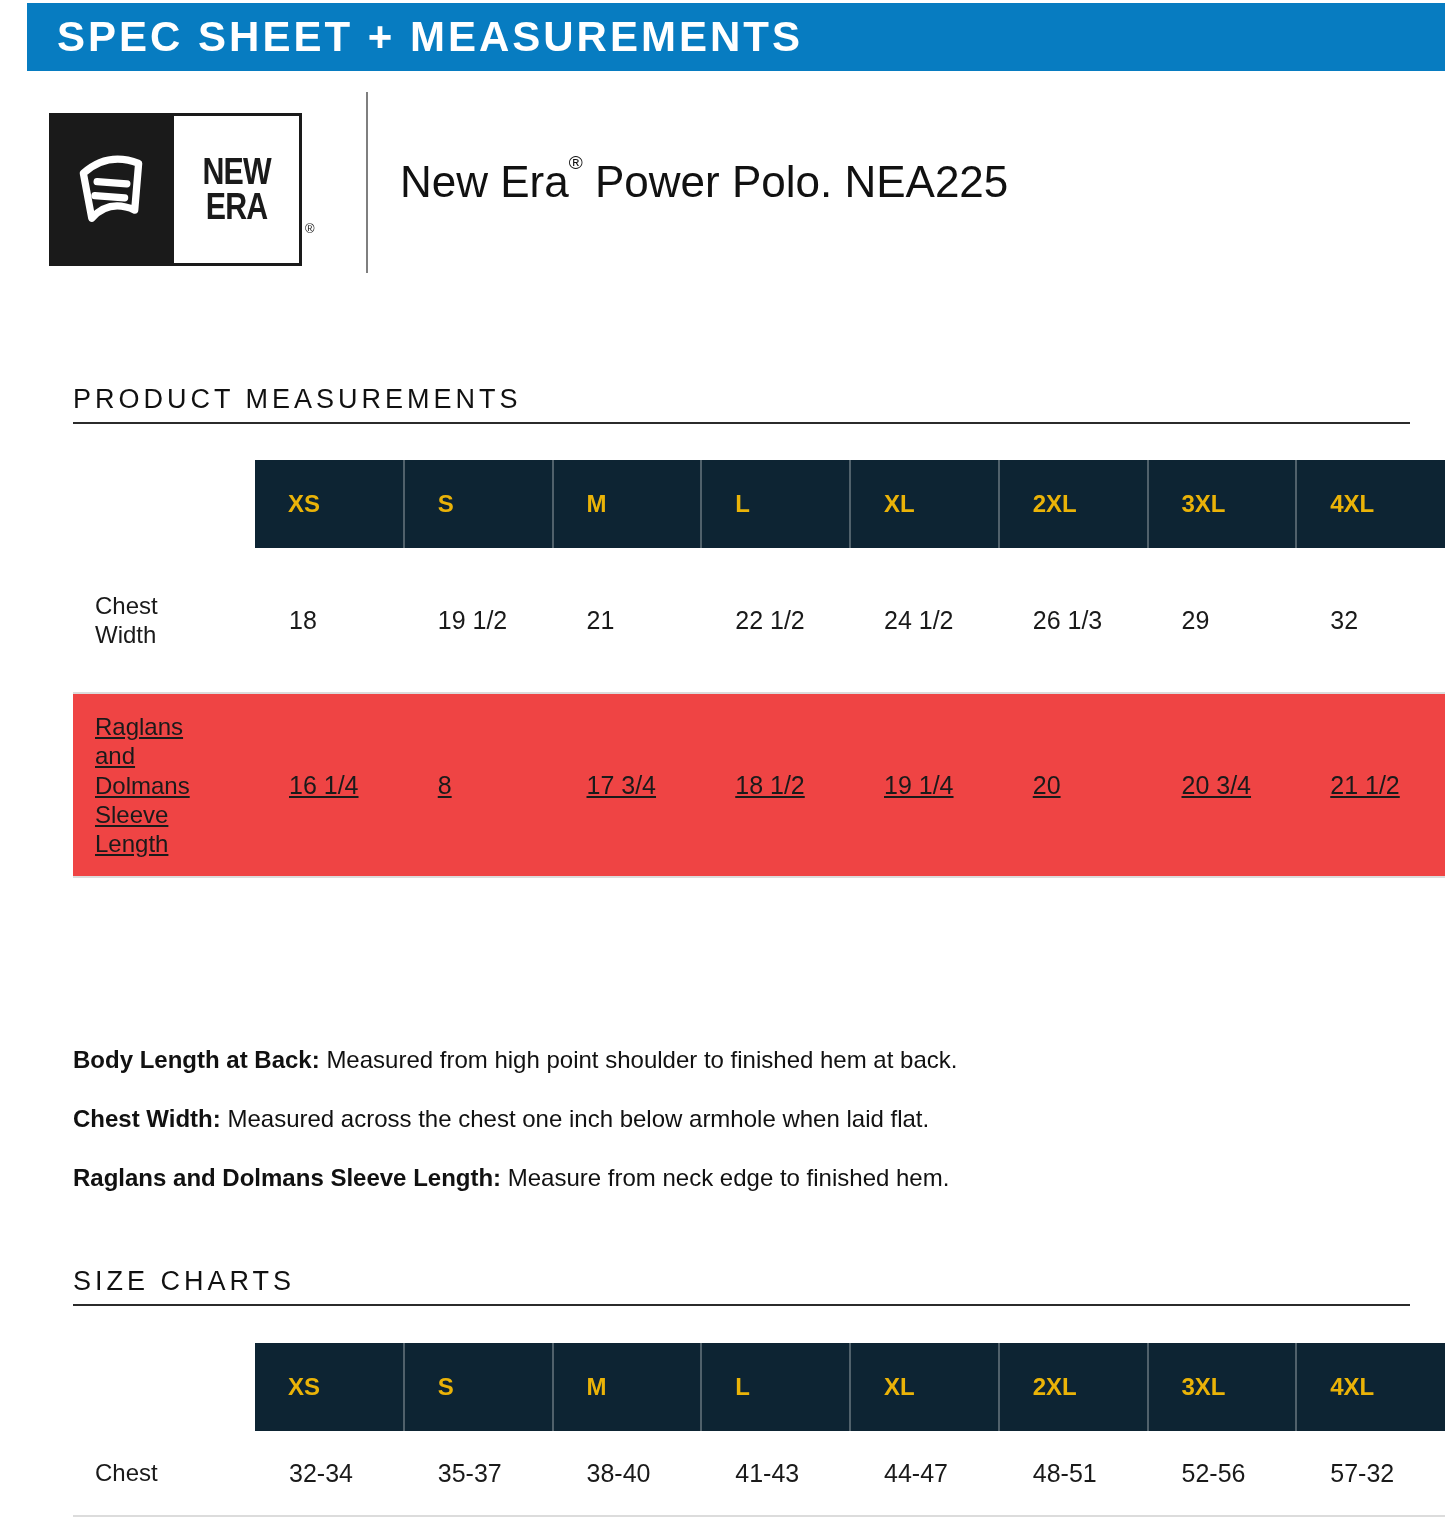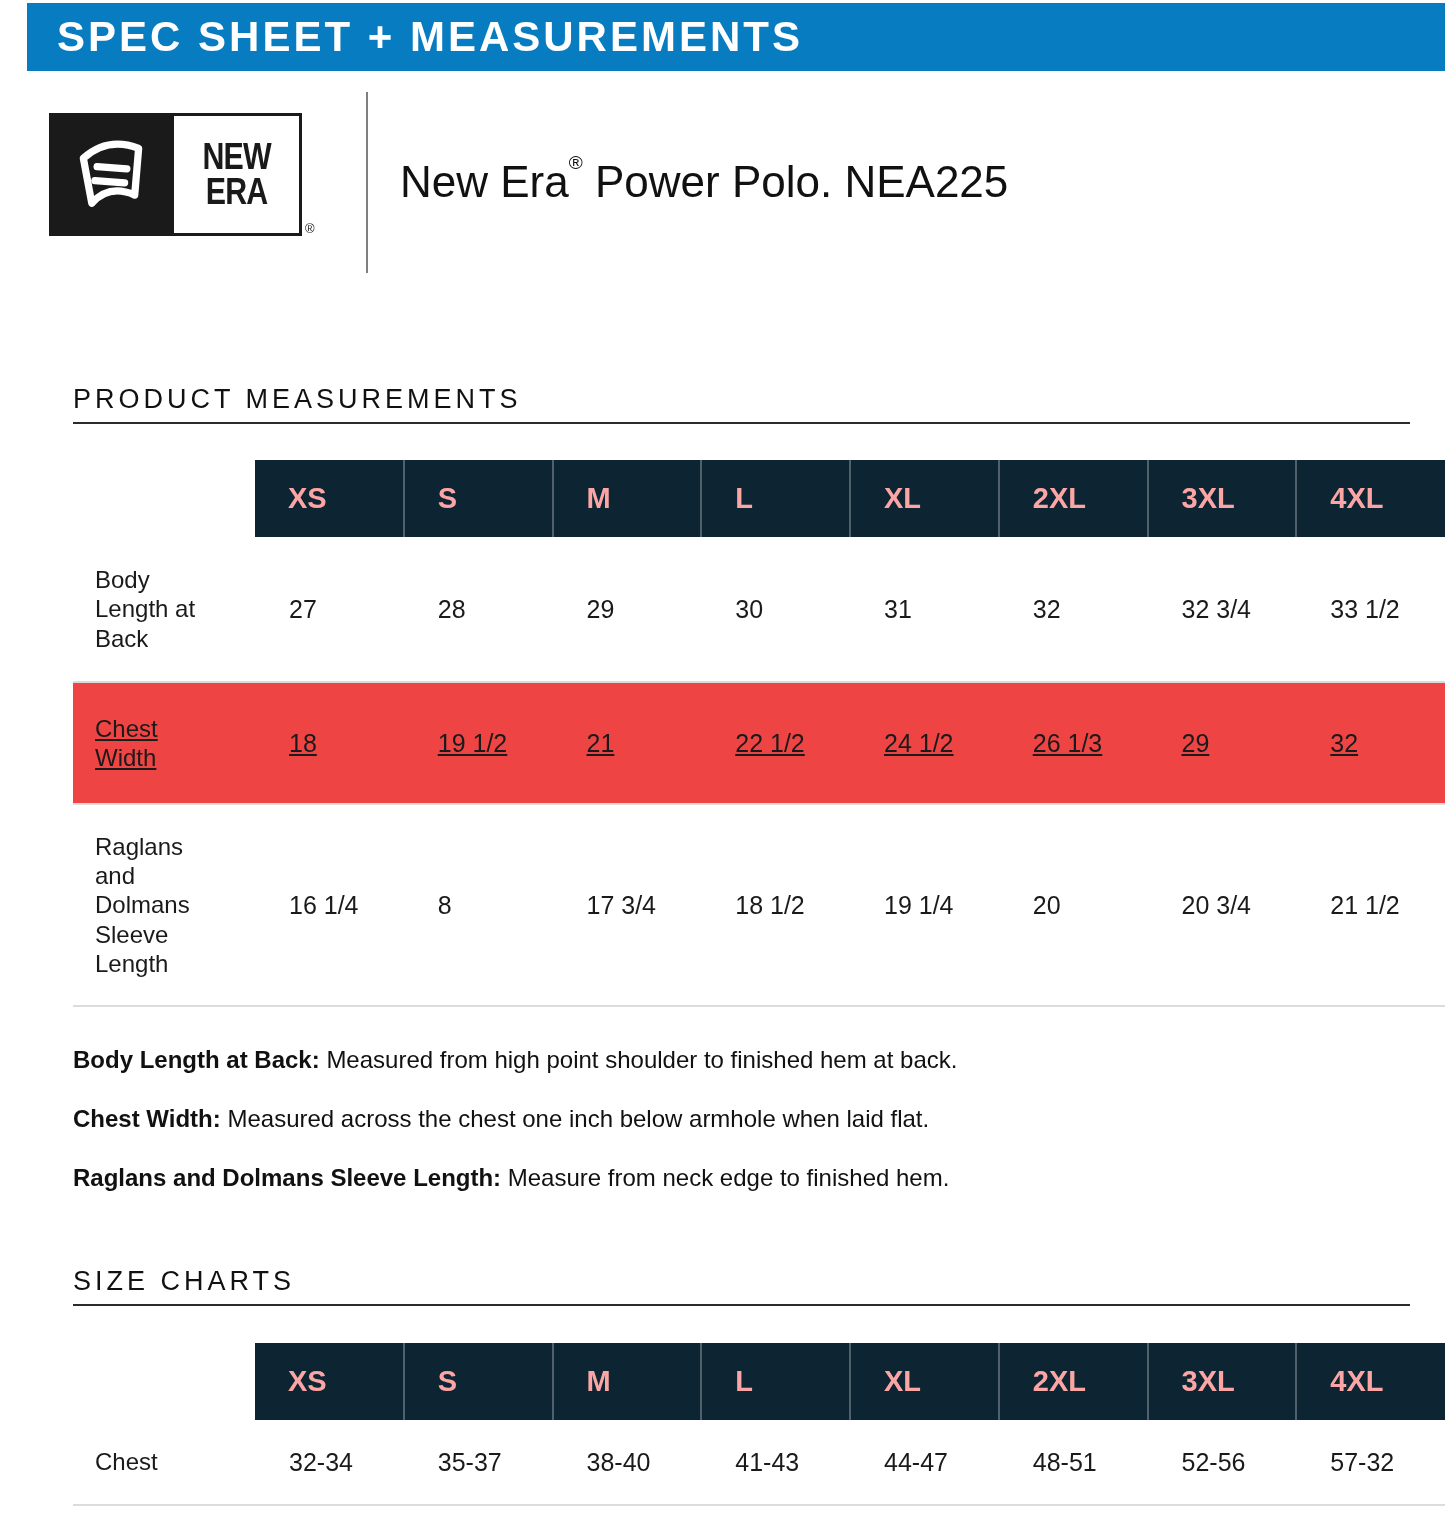--- a/index.html
+++ b/index.html
@@ -18,21 +18,21 @@
   .banner{
     position:absolute;left:27px;top:3px;right:0;height:68px;
     background:var(--banner-blue);
     display:flex;align-items:center;padding-left:30px;box-sizing:border-box;
   }
   .banner-title{
     color:#fff;font-weight:bold;font-size:42px;letter-spacing:3px;white-space:nowrap;
   }
   
   .logo-box{
-    position:absolute;left:49px;top:113px;width:253px;height:123px;
+    position:absolute;left:49px;top:113px;width:253px;height:153px;
     border:3px solid #1a1a1a;box-sizing:border-box;display:flex;background:#fff;
   }
   .logo-left{width:122px;background:#1a1a1a;display:flex;align-items:center;justify-content:center;}
   .logo-left svg{width:104px;height:104px;}
   .logo-right{flex:1;display:flex;flex-direction:column;align-items:center;justify-content:center;}
   .logo-word{
     font-weight:bold;font-size:37px;line-height:.92;letter-spacing:-1px;
     transform:scaleX(.82);color:#1a1a1a;
   }
   .logo-reg{position:absolute;left:305px;top:221px;font-size:13px;color:#1a1a1a;}
@@ -51,22 +51,22 @@
   table.spec{
     position:absolute;left:73px;width:1372px;
     border-collapse:collapse;table-layout:fixed;
     font-size:25px;color:#1a1a1a;
   }
   #pm-table{top:460px;}
   #sc-table{top:1343px;}
   th,td{font-weight:normal;text-align:left;vertical-align:middle;}
   .corner-th{width:180px;background:#fff;}
   .size-th{
-    background:var(--header-navy);color:#fca5a5;font-weight:bold;font-size:29px;
-    height:77px;padding-left:33px;box-sizing:border-box;
+    background:var(--header-navy);color:#eab308;font-weight:bold;font-size:24px;
+    height:88px;padding-left:33px;box-sizing:border-box;
   }
   .size-th + .size-th{border-left:2px solid rgba(255,255,255,.28);}
   tbody th.row-label{
     padding:18px 40px 18px 22px;font-size:24px;line-height:1.22;box-sizing:border-box;
   }
   tbody td{padding-left:34px;}
   tbody tr{border-bottom:2px solid var(--rule-light);}
   #pm-table tbody tr:nth-child(1){height:145px;}
   #pm-table tbody tr:nth-child(2){height:122px;background:#ef4444;text-decoration:underline;}
   #pm-table tbody tr:nth-child(3){height:202px;}
@@ -113,31 +113,20 @@
         <th class="size-th">S</th>
         <th class="size-th">M</th>
         <th class="size-th">L</th>
         <th class="size-th">XL</th>
         <th class="size-th">2XL</th>
         <th class="size-th">3XL</th>
         <th class="size-th">4XL</th>
       </tr>
   </thead>
   <tbody>
-      <tr>
-        <th class="row-label">Body Length at Back</th>
-        <td>27</td>
-        <td>28</td>
-        <td>29</td>
-        <td>30</td>
-        <td>31</td>
-        <td>32</td>
-        <td>32 3/4</td>
-        <td>33 1/2</td>
-      </tr>
       <tr>
         <th class="row-label">Chest Width</th>
         <td>18</td>
         <td>19 1/2</td>
         <td>21</td>
         <td>22 1/2</td>
         <td>24 1/2</td>
         <td>26 1/3</td>
         <td>29</td>
         <td>32</td>

